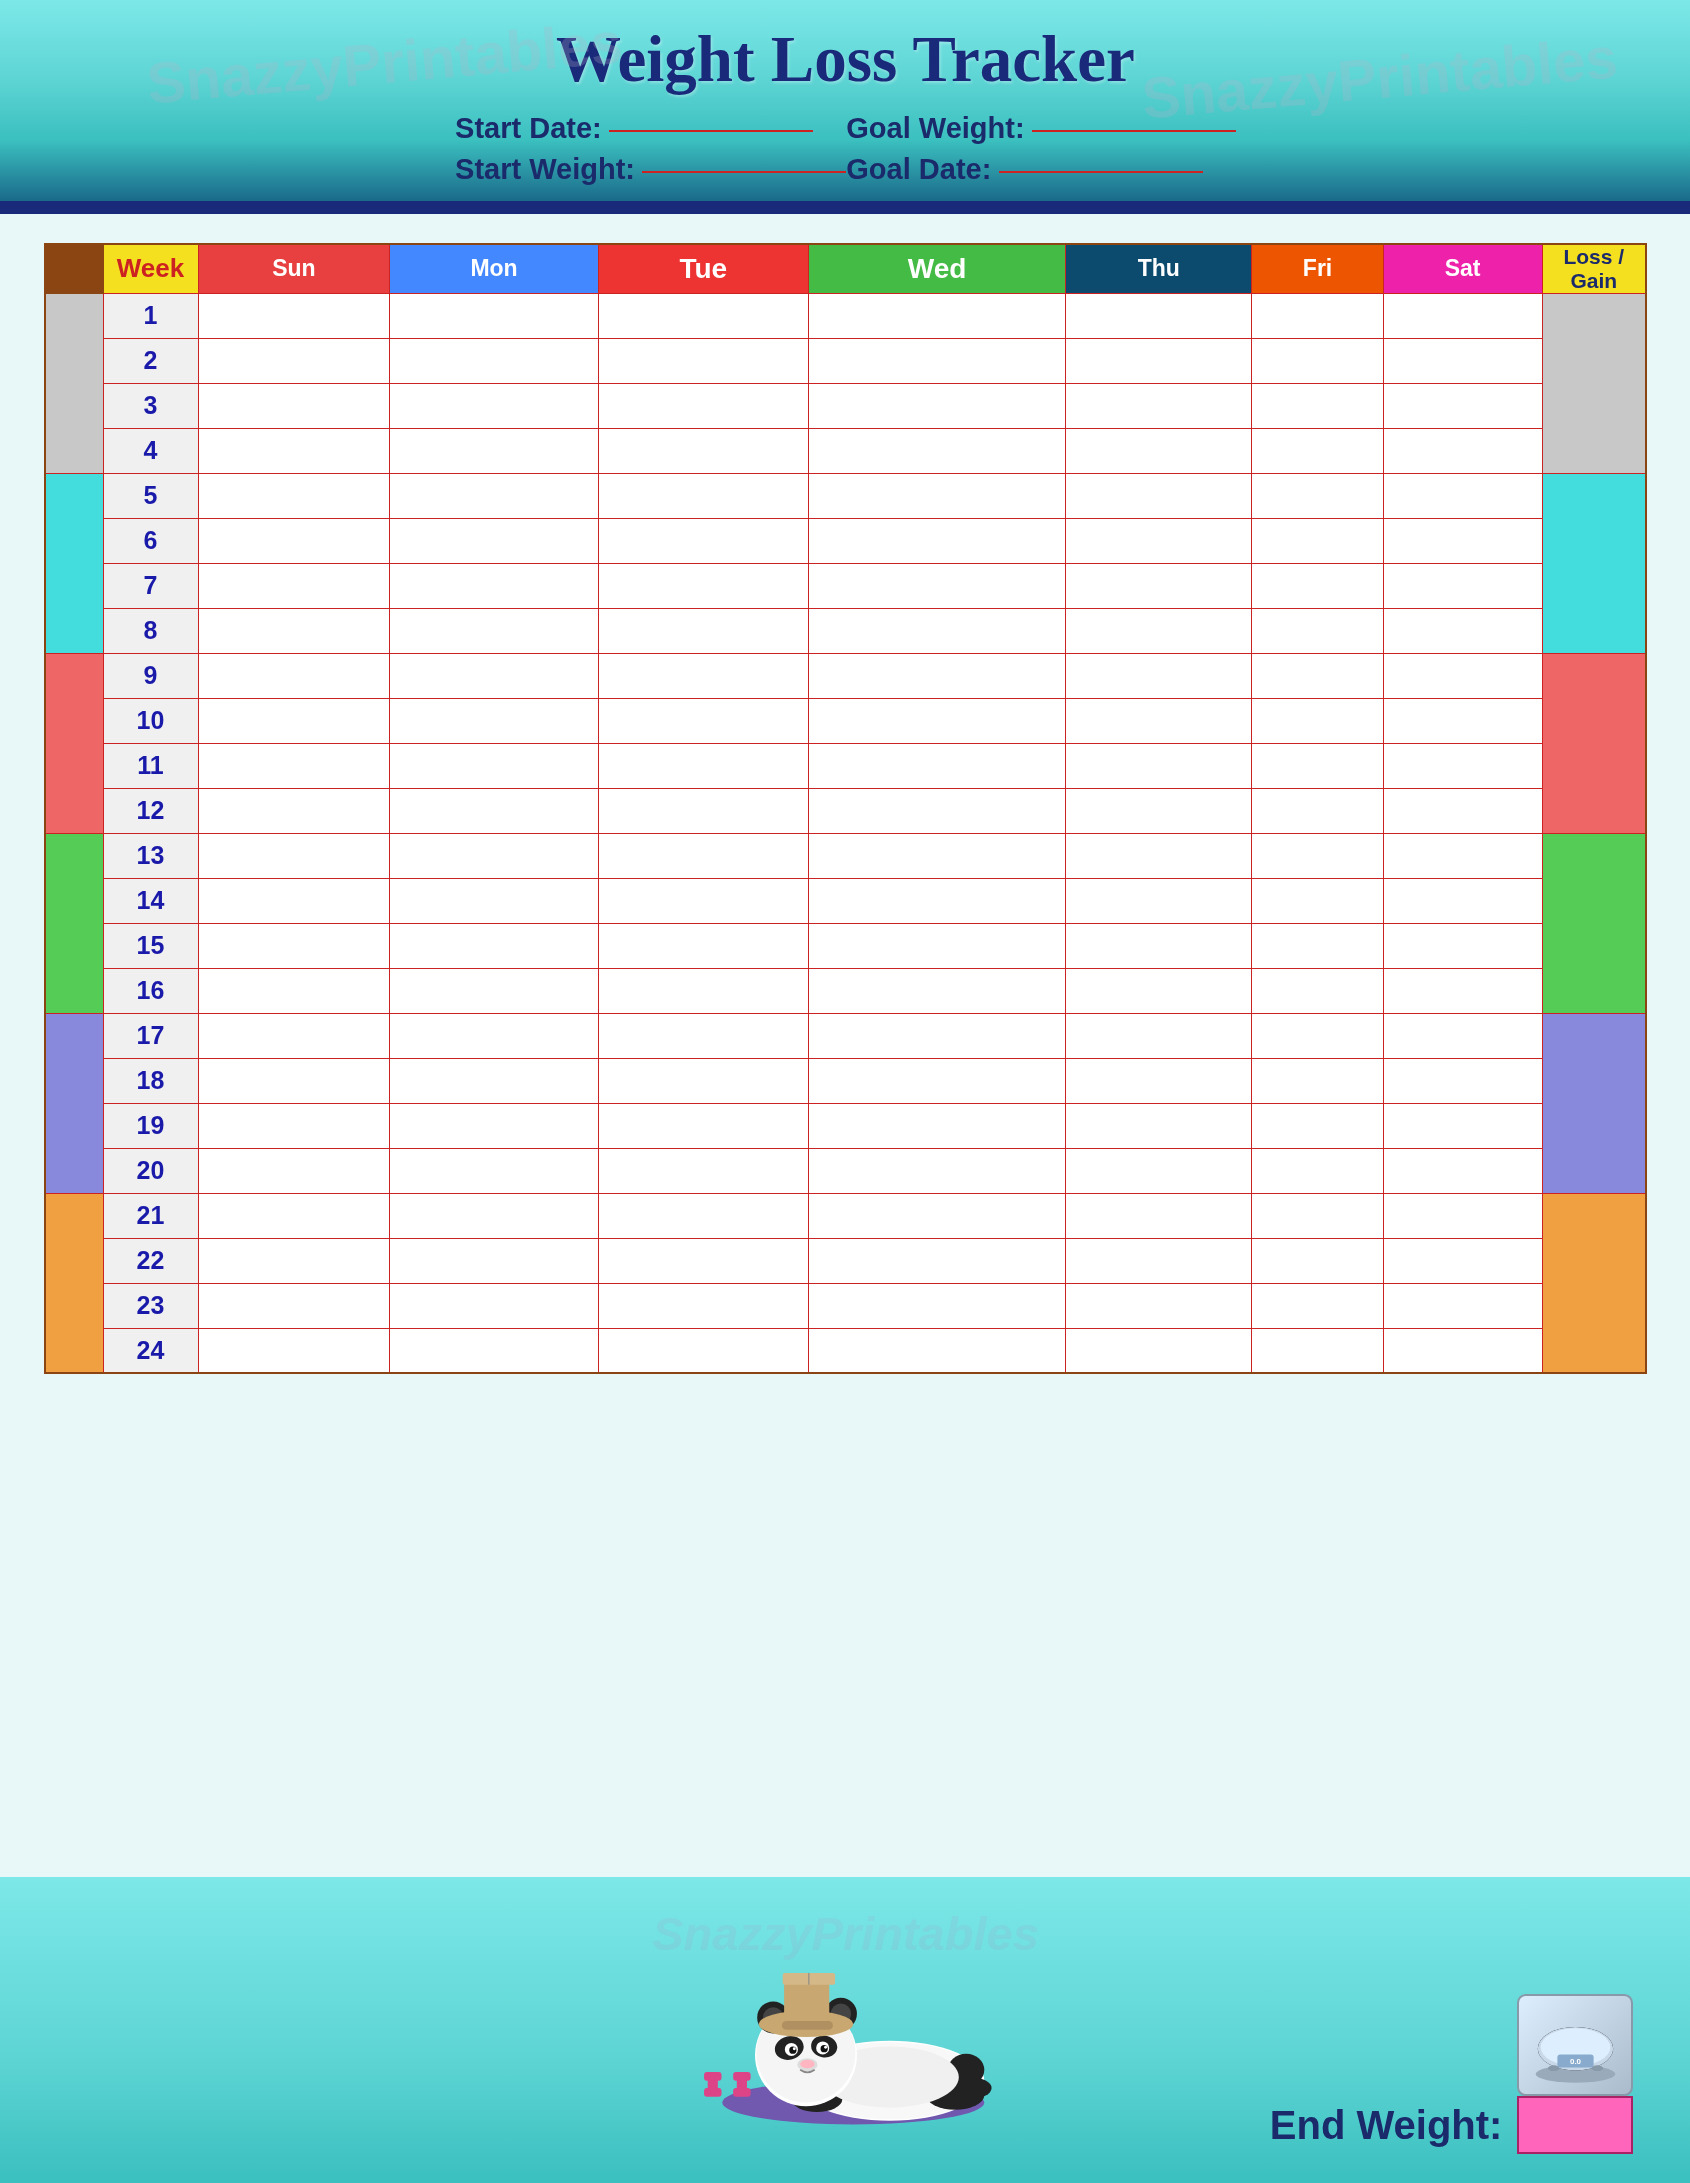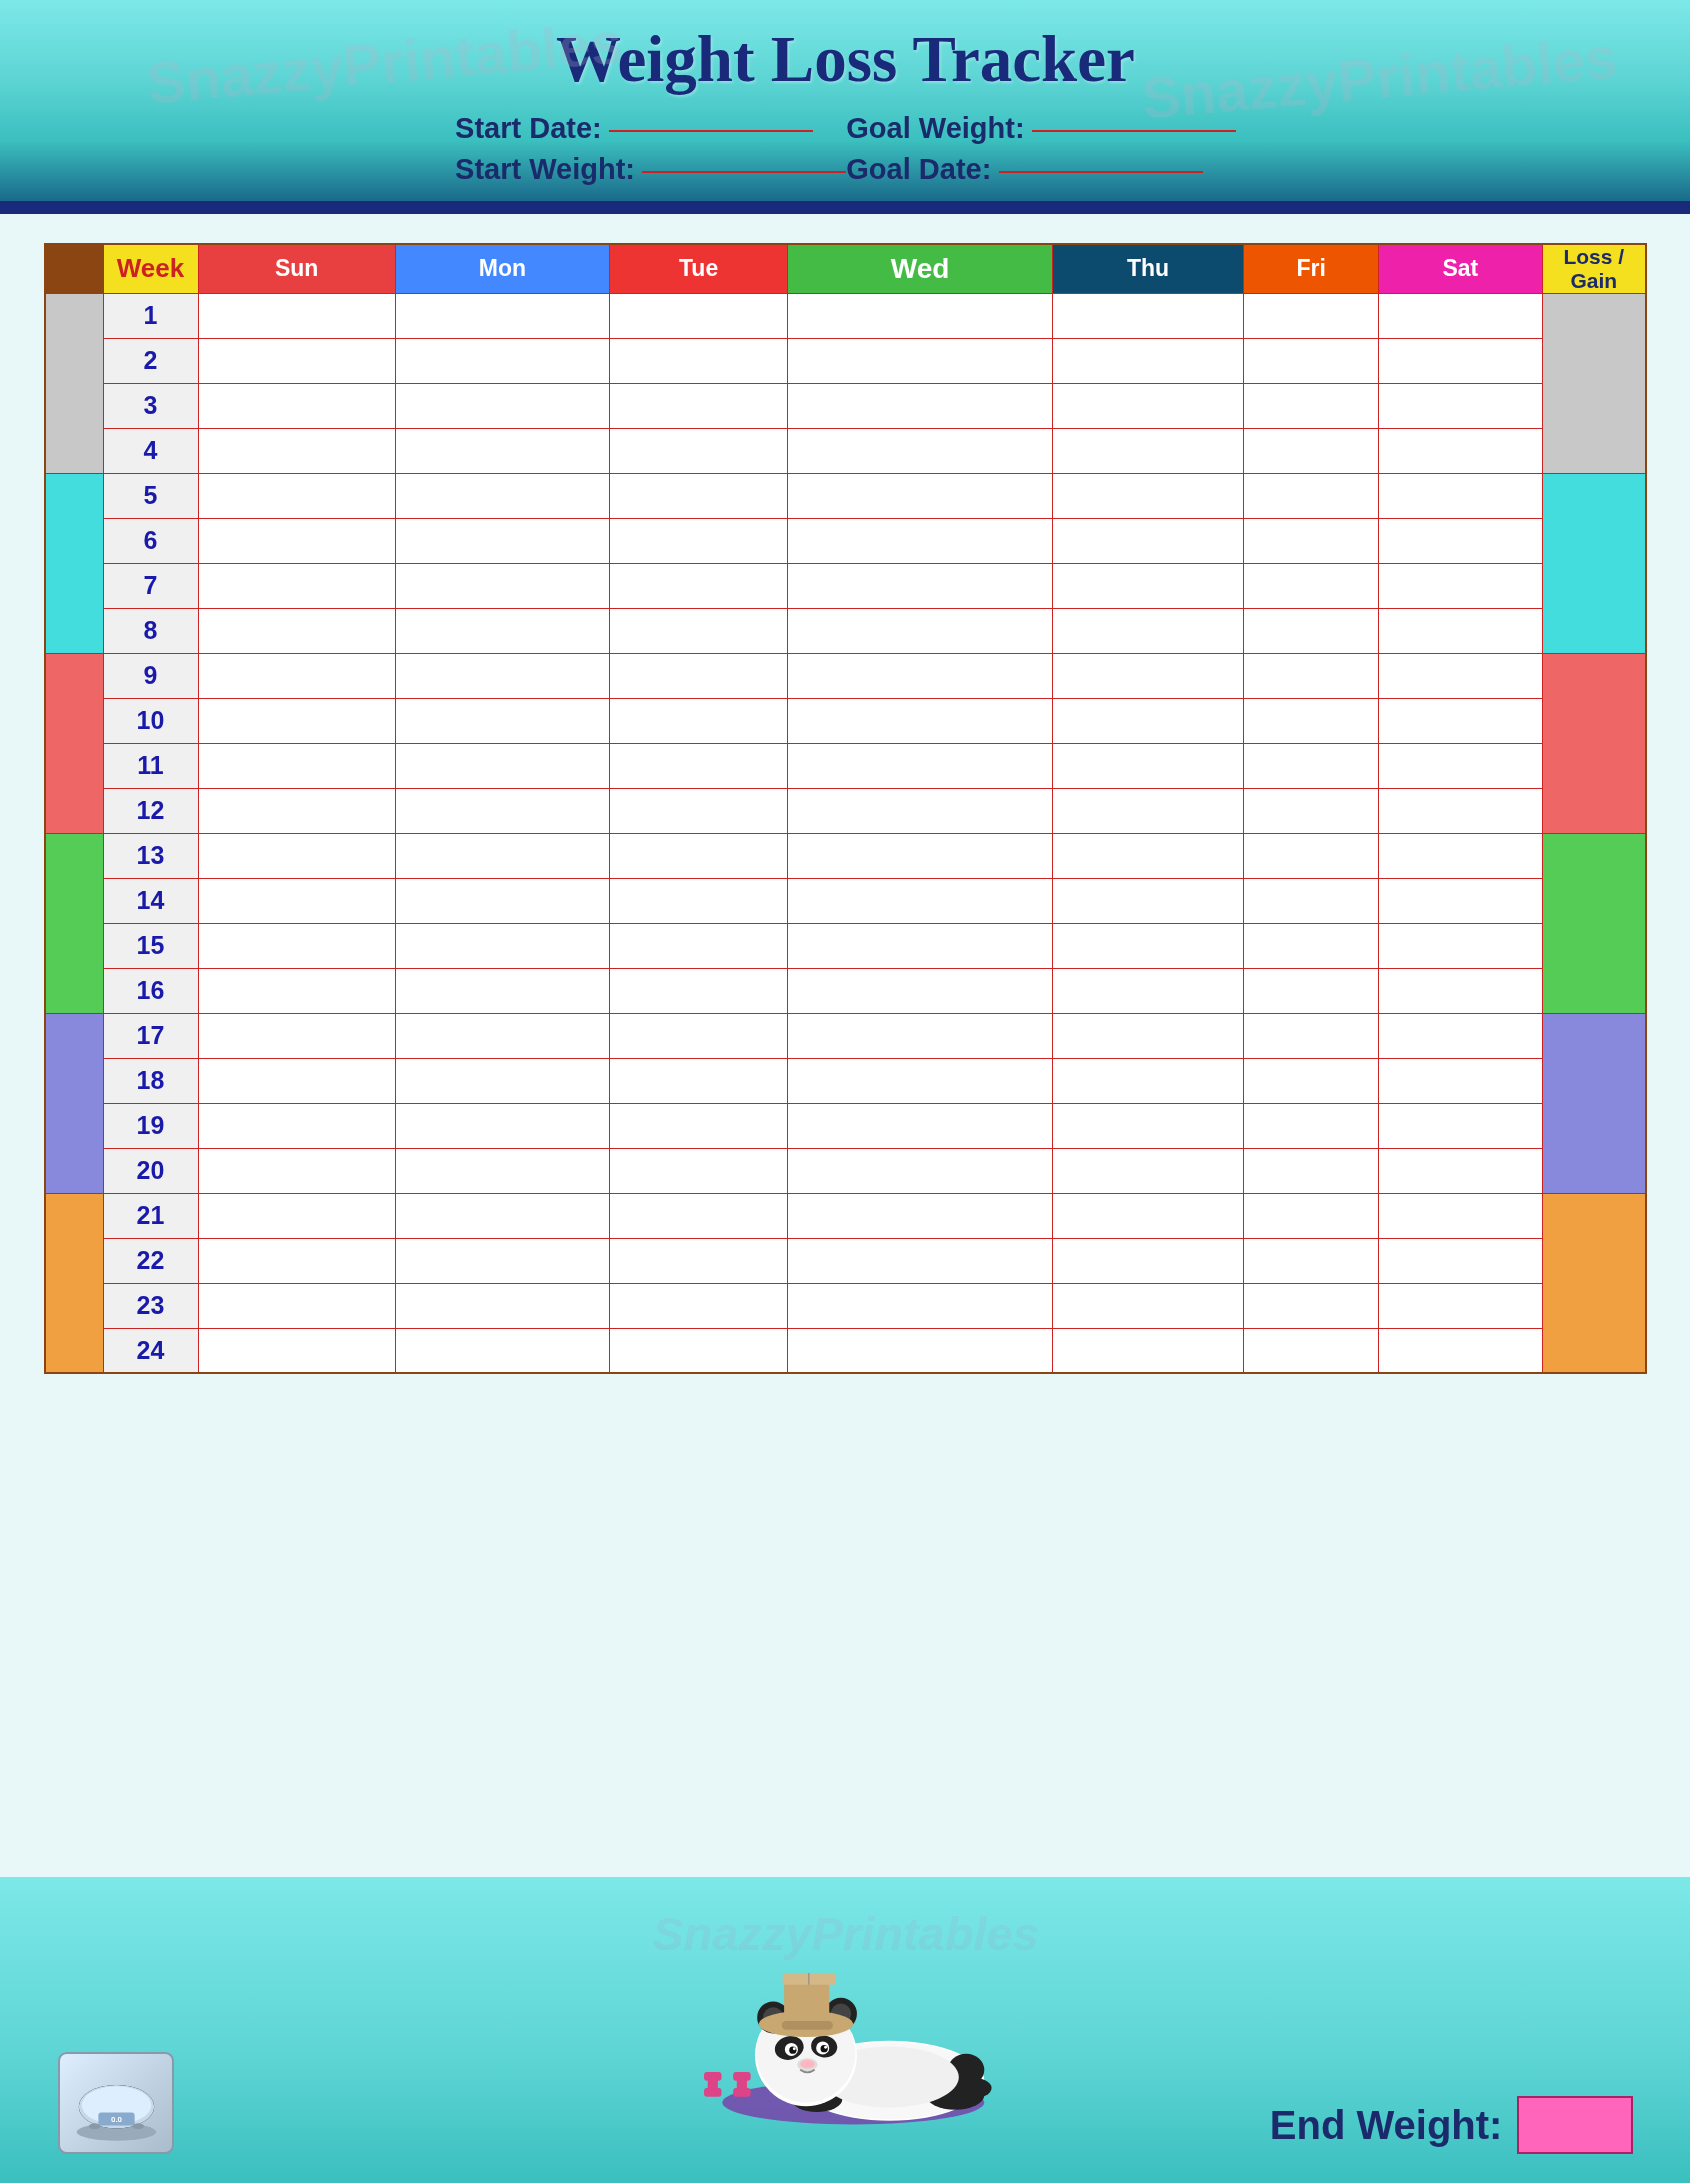--- a/index.html
+++ b/index.html
@@ -104,21 +104,21 @@
     .th-week {
       background: #f5e020;
       color: #cc2222;
       font-size: 26px;
       font-weight: bold;
       width: 95px;
     }
 
     .th-sun { background: #e84040; color: white; font-size: 23px; font-weight: bold; }
     .th-mon { background: #4488ff; color: white; font-size: 23px; font-weight: bold; }
-    .th-tue { background: #ee3333; color: white; font-size: 23px; font-weight: bold; }
+    .th-tue { background: #ee3333; color: white; font-size: 28px; font-weight: bold; }
     .th-wed { background: #44bb44; color: white; font-size: 28px; font-weight: bold; }
     .th-thu { background: #0c4a6e; color: white; font-size: 23px; font-weight: bold; }
     .th-fri { background: #ee5500; color: white; font-size: 23px; font-weight: bold; }
     .th-sat { background: #ee22aa; color: white; font-size: 23px; font-weight: bold; }
     .th-lossgain { background: #f5e020; color: #1a2a6a; font-size: 21px; font-weight: bold; width: 104px; border: 2.2px solid #8b4513; }
 
     
     .week-num {
       background: #f0f0f0;
       color: #1a1aaa;
@@ -162,20 +162,21 @@
       display: flex;
       align-items: flex-end;
       padding: 14.6px 58px 29px 58px;
     }
 
     .footer-content {
       width: 100%;
       display: flex;
       justify-content: space-between;
       align-items: flex-end;
+      flex-direction: column;
     }
 
     .scale-icon {
       width: 116px;
       height: 102px;
       background: linear-gradient(135deg, #ddeeff, #aabbcc);
       border-radius: 8.7px;
       border: 2.2px solid #8899aa;
       display: flex;
       align-items: center;

